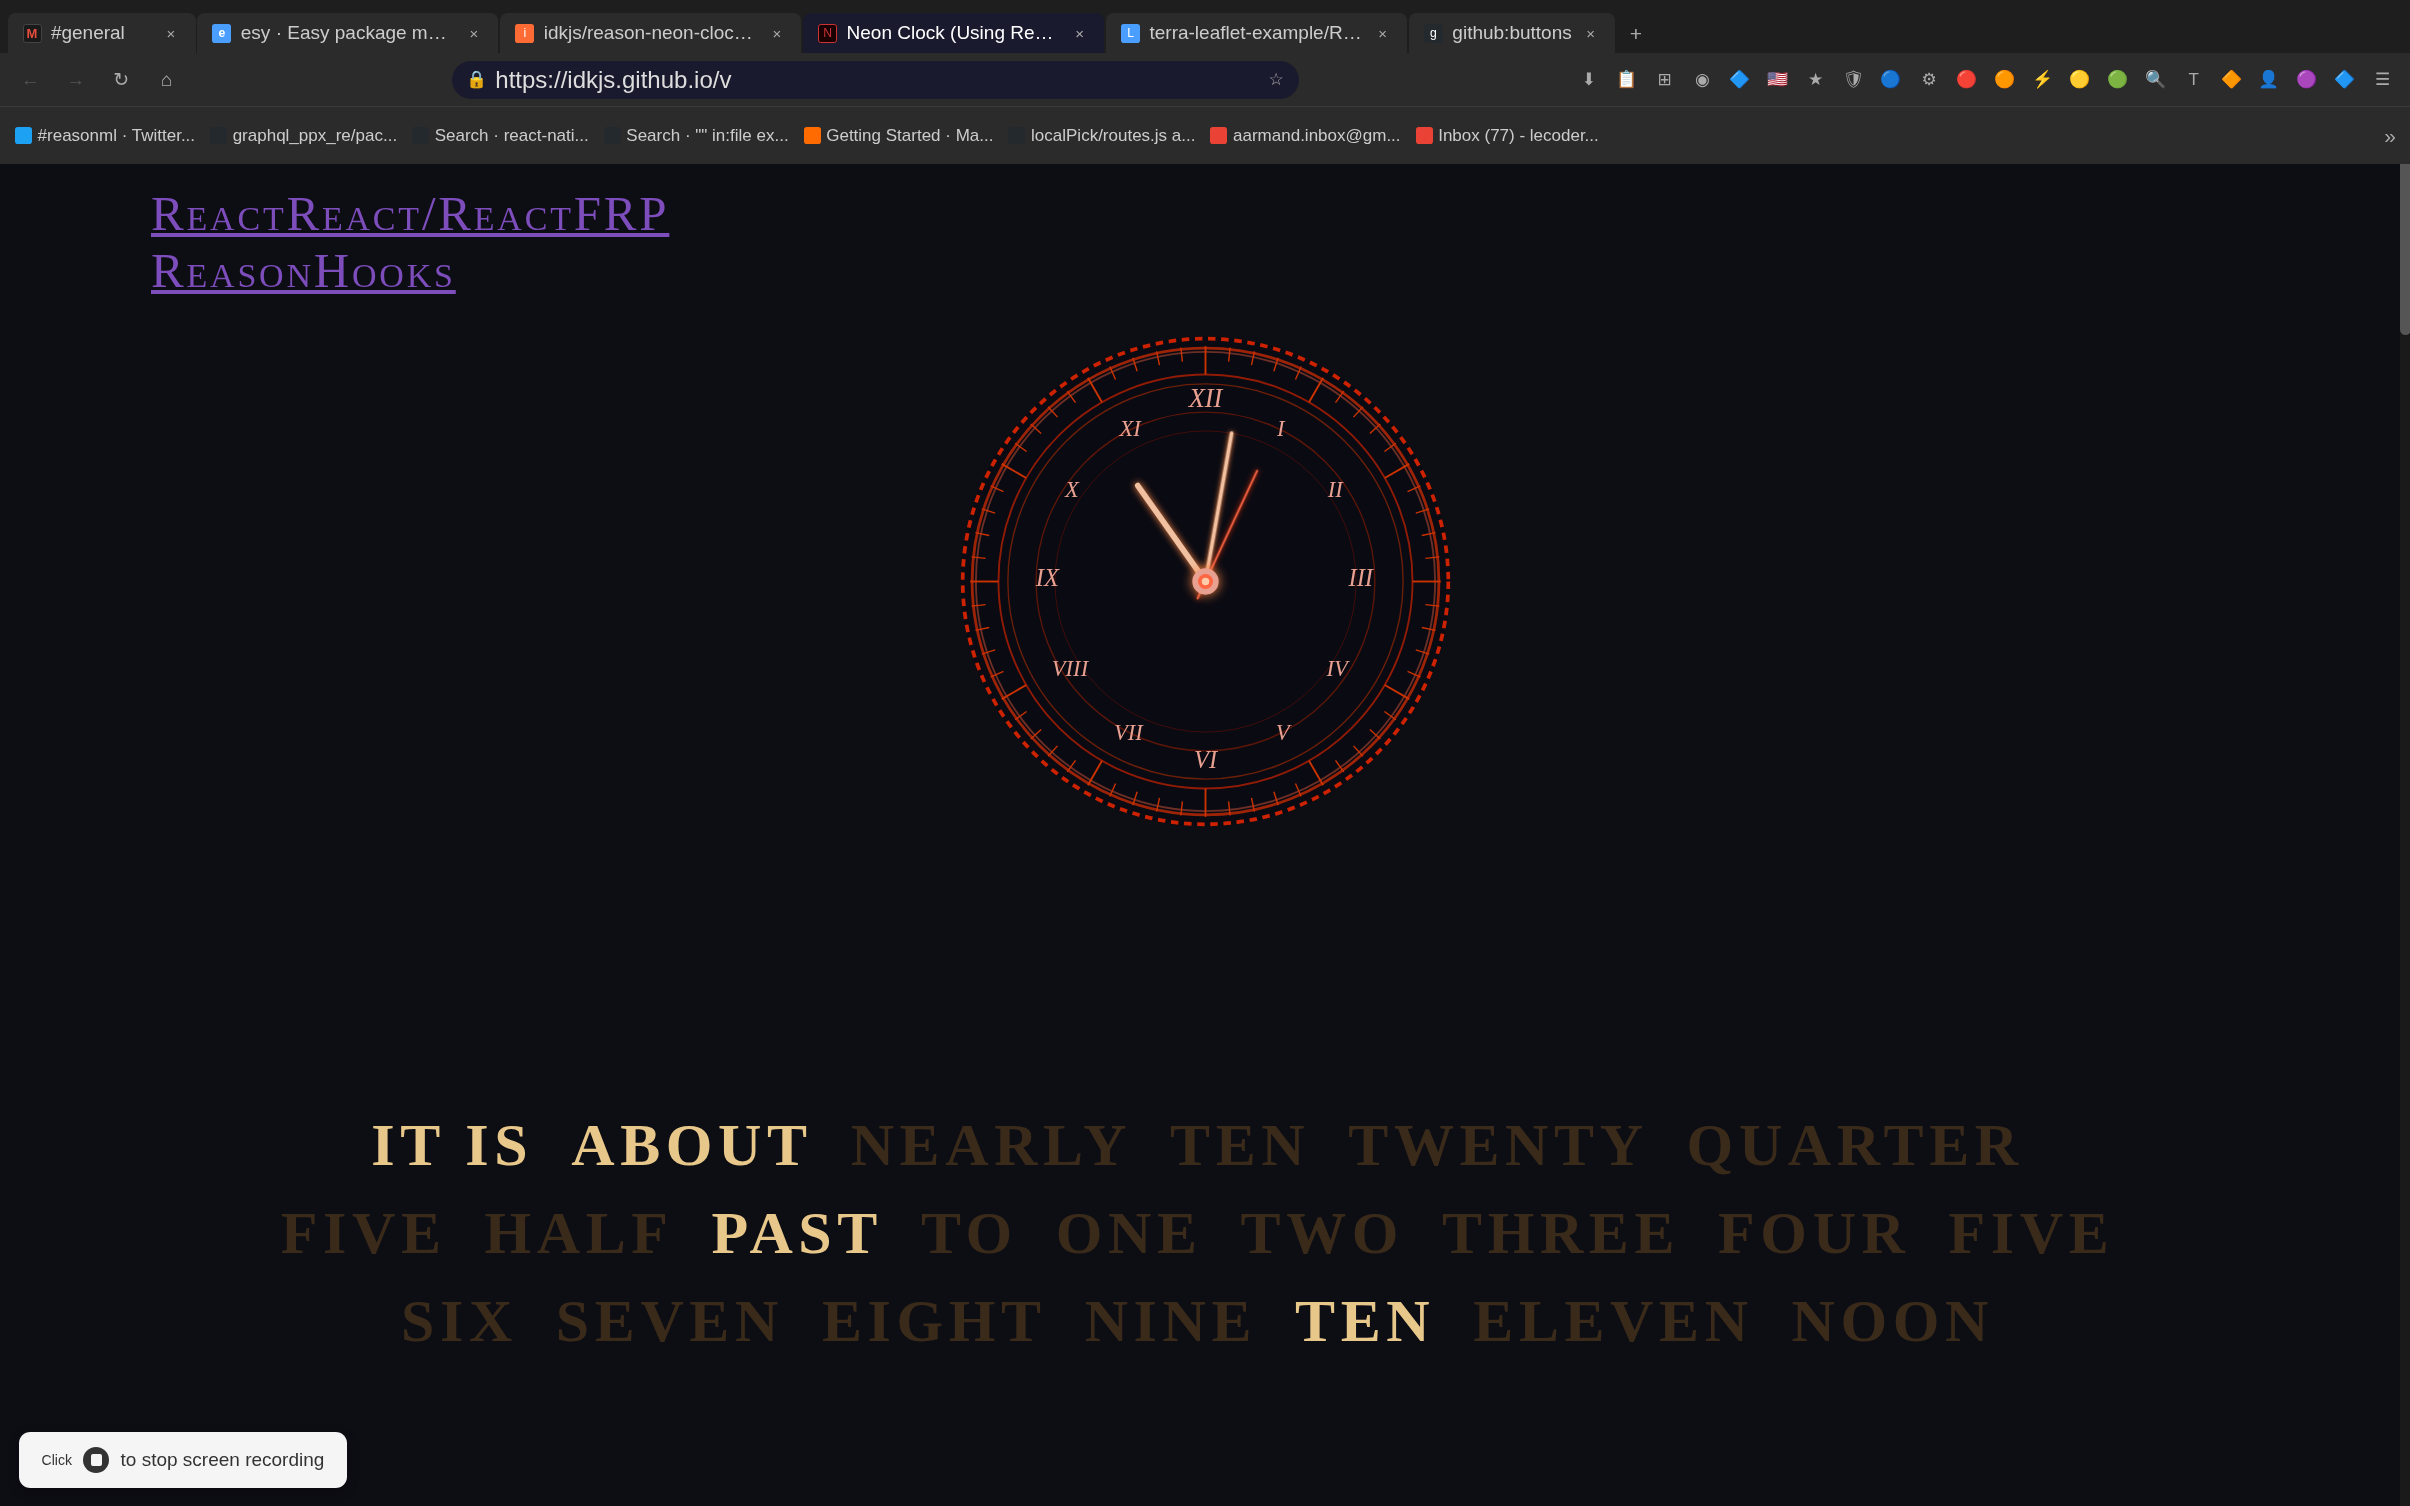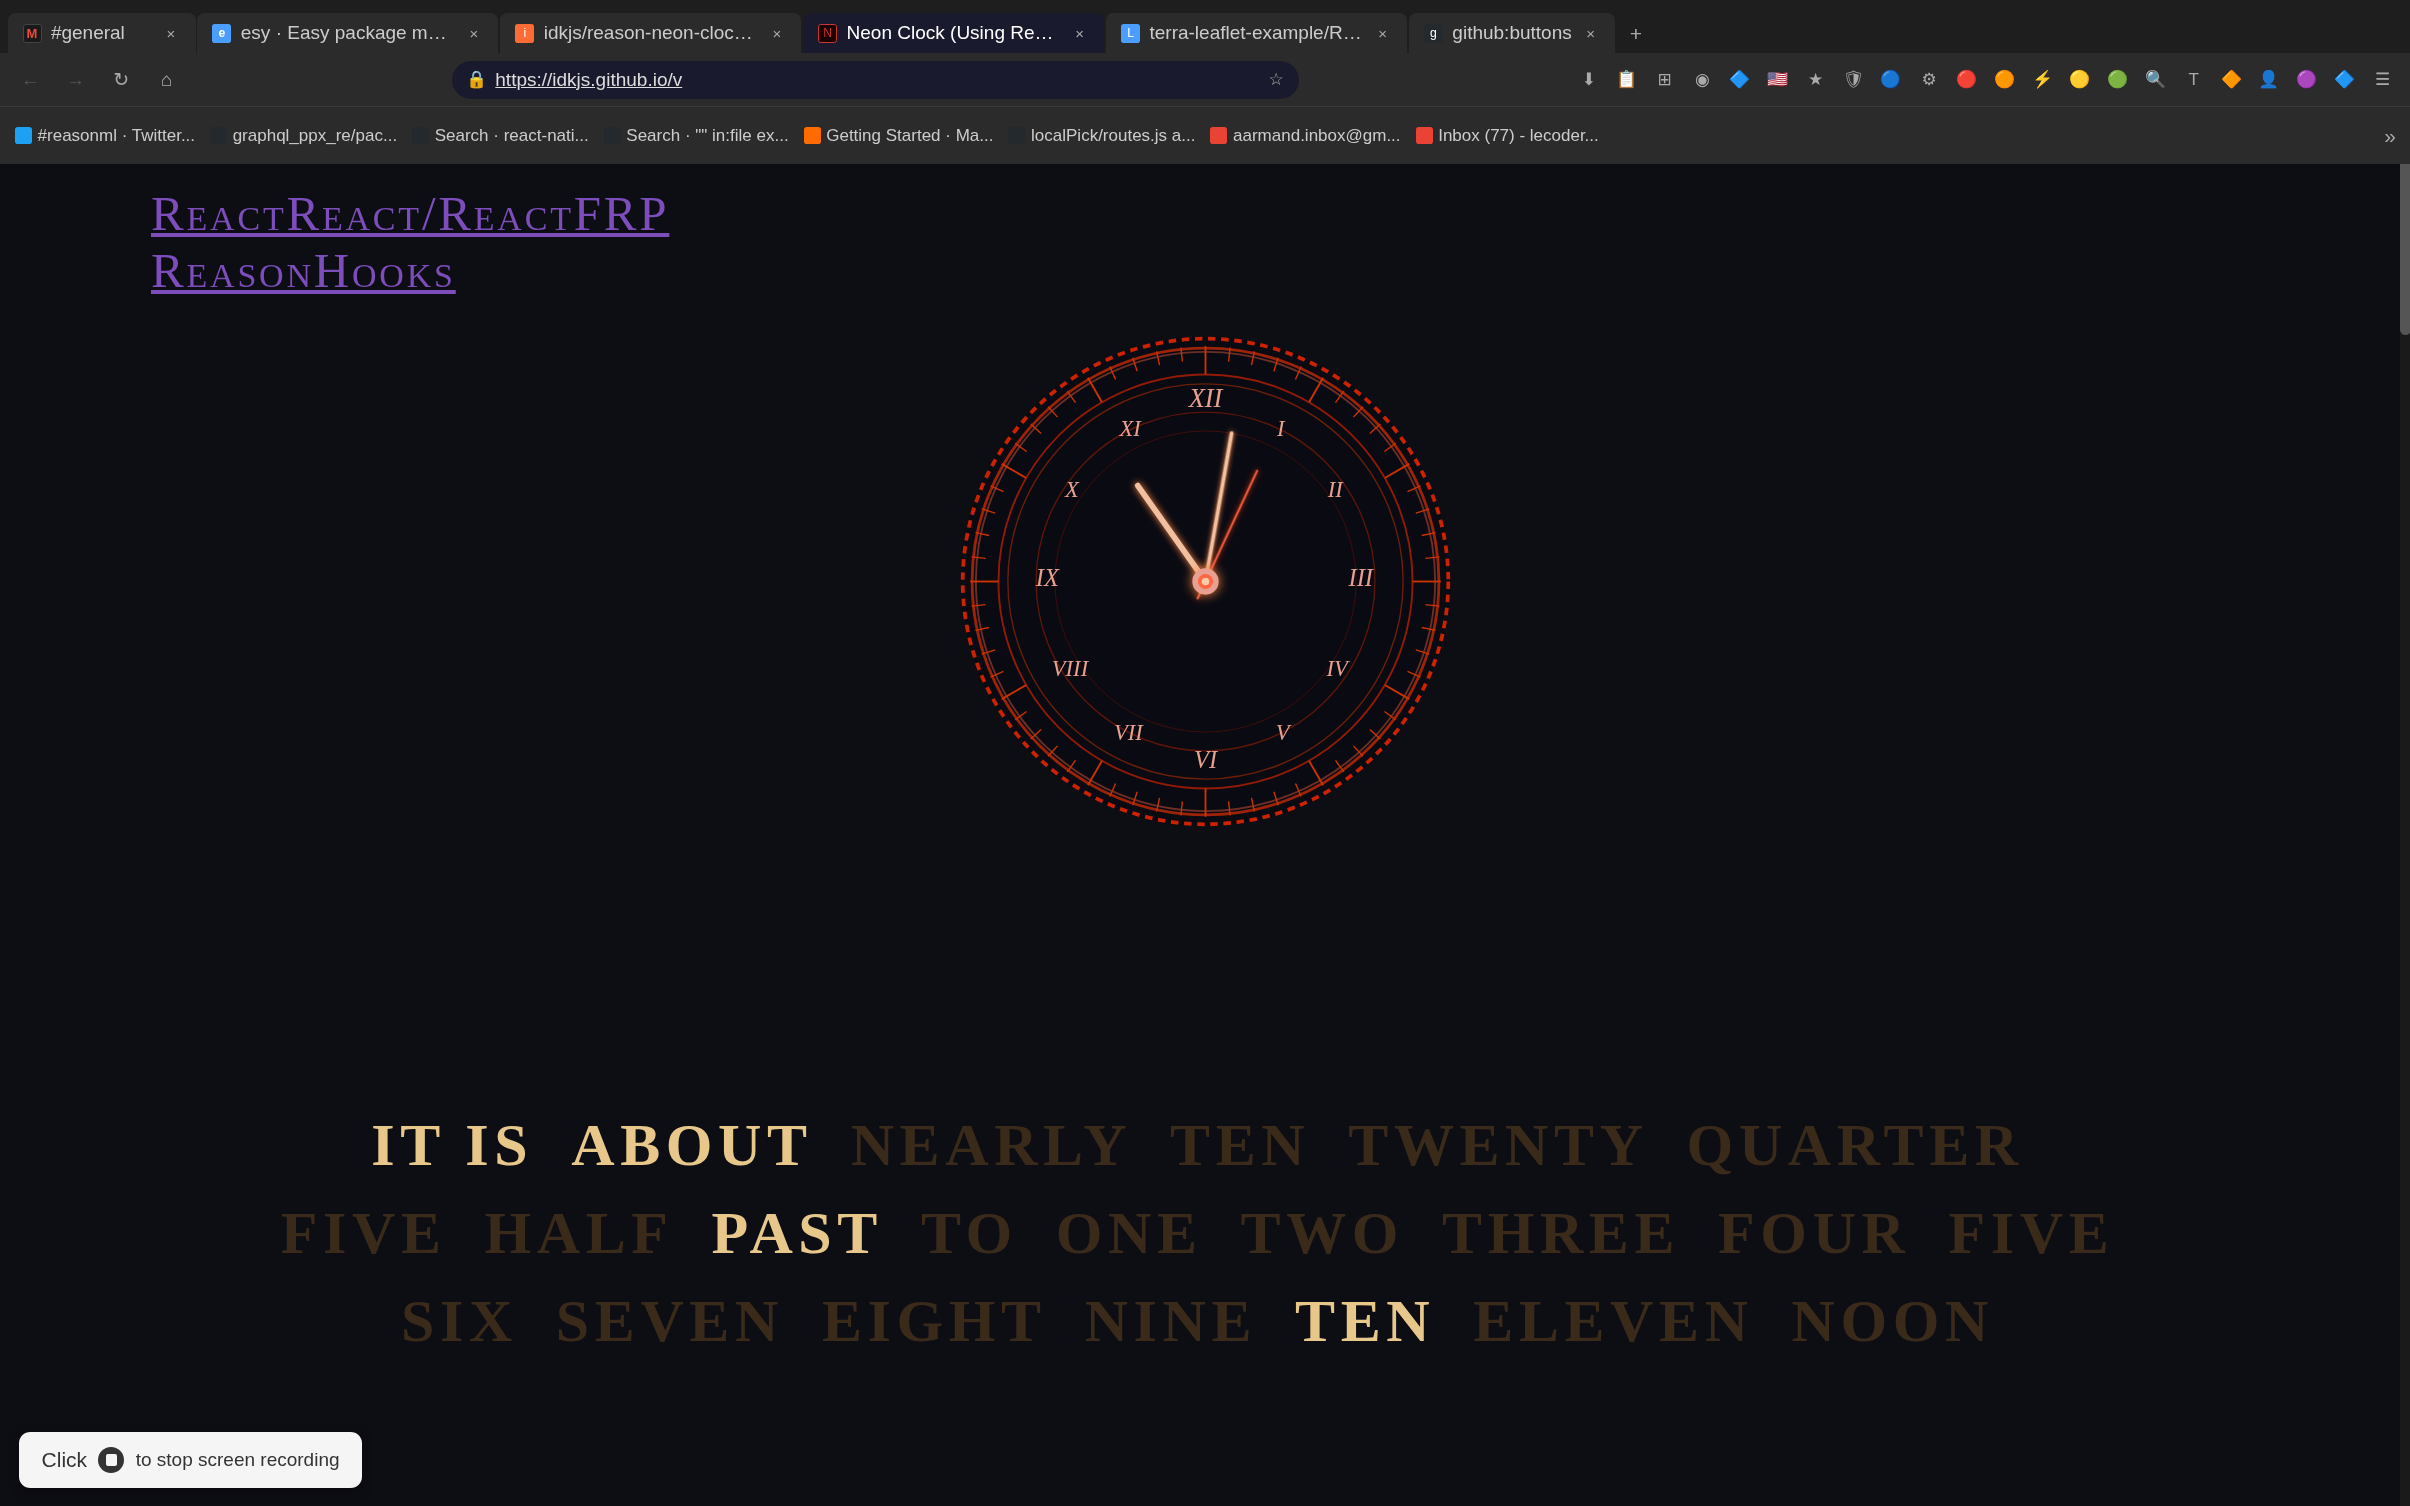--- a/index.html
+++ b/index.html
@@ -124,25 +124,24 @@
       align-items: center;
       padding: 0 15px;
       gap: 7.5px;
       max-width: 847px;
       margin: 0 auto;
     }
 
     .address-bar-url {
       flex: 1;
       color: #ddd;
-      font-size: 19px;
+      font-size: 24px;
       overflow: hidden;
       text-overflow: ellipsis;
       white-space: nowrap;
-      text-decoration: underline;
     }
 
     .address-bar-icon {
       color: #aaa;
       font-size: 17px;
     }
 
     .toolbar-icons {
       display: flex;
       align-items: center;
@@ -587,21 +586,21 @@
       <span class="word inactive">EIGHT</span>
       <span class="word inactive">NINE</span>
       <span class="word active">TEN</span>
       <span class="word inactive">ELEVEN</span>
       <span class="word inactive">NOON</span>
     </div>
   </div>
 </div>
 
 <div class="screen-recording-bar">
-  <span style="font-size:21px; color:#333;">Click</span>
+  <span style="font-size:14px; color:#333;">Click</span>
   <div class="recording-stop-icon">
     <div class="recording-stop-square"></div>
   </div>
   <span style="font-size:19px; color:#333;">to stop screen recording</span>
 </div>
 
 <div class="scrollbar">
   <div class="scrollbar-thumb"></div>
 </div>
 

